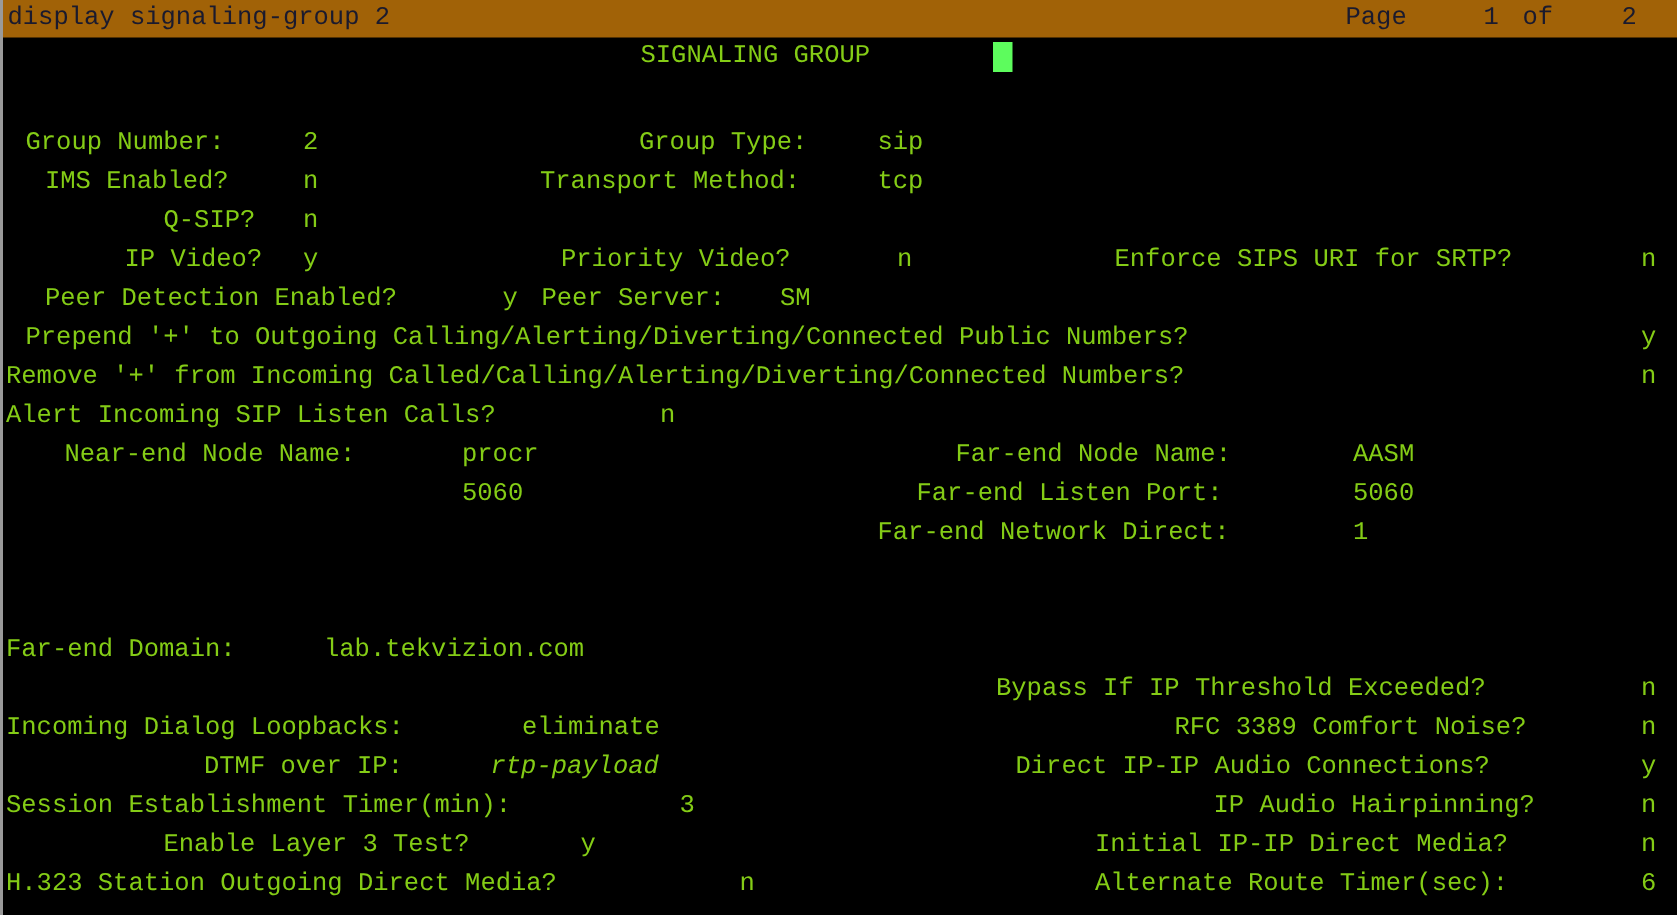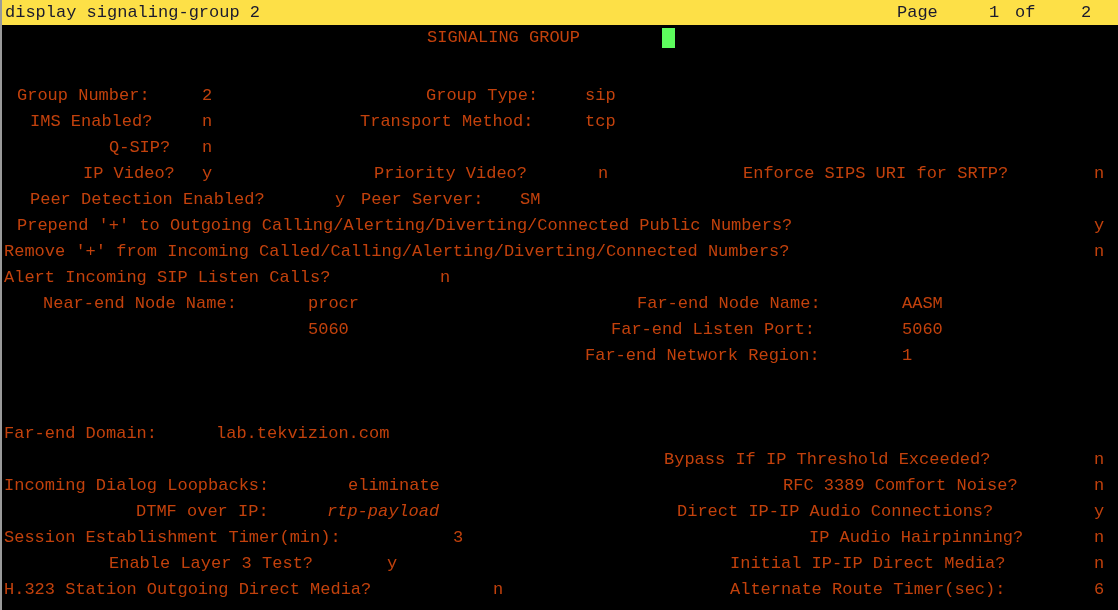--- a/index.html
+++ b/index.html
@@ -17,41 +17,41 @@
     border-left: 2px solid #9a9a9a;
     box-sizing: border-box;
   }
   
   #cmdbar {
     position: absolute;
     left: 0;
     top: 0;
     width: 100%;
     height: 25px;
-    background: #fde047;
+    background: #a16207;
     color: #1a1a2e;
     font-size: 17px;
     line-height: 25px;
     white-space: pre;
     box-sizing: border-box;
   }
   #cmdbar .cell {
     position: absolute;
     top: 0;
     white-space: pre;
     letter-spacing: 0px;
   }
   
   #body {
     position: absolute;
     left: 0;
     top: 25px;
     width: 100%;
     height: 585px;
-    color: #c2410c;
+    color: #84cc16;
     font-size: 17px;
   }
   .row {
     position: absolute;
     left: 0;
     width: 100%;
     height: 26px;
     line-height: 26px;
     white-space: pre;
   }
@@ -146,21 +146,21 @@
       <span class="seg" style="left:900px;">AASM</span>
     </div>
 
     <div class="row" style="top:292px;">
       <span class="seg" style="left:306px;">5060</span>
       <span class="seg" style="left:609px;">Far-end Listen Port:</span>
       <span class="seg" style="left:900px;">5060</span>
     </div>
 
     <div class="row" style="top:318px;">
-      <span class="seg" style="left:583px;">Far-end Network Region:</span>
+      <span class="seg" style="left:583px;">Far-end Network Direct:</span>
       <span class="seg" style="left:900px;">1</span>
     </div>
 
     <div class="row" style="top:396px;">
       <span class="seg" style="left:2px;">Far-end Domain:</span>
       <span class="seg" style="left:214px;">lab.tekvizion.com</span>
     </div>
 
     <div class="row" style="top:422px;">
       <span class="seg" style="left:662px;">Bypass If IP Threshold Exceeded?</span>

